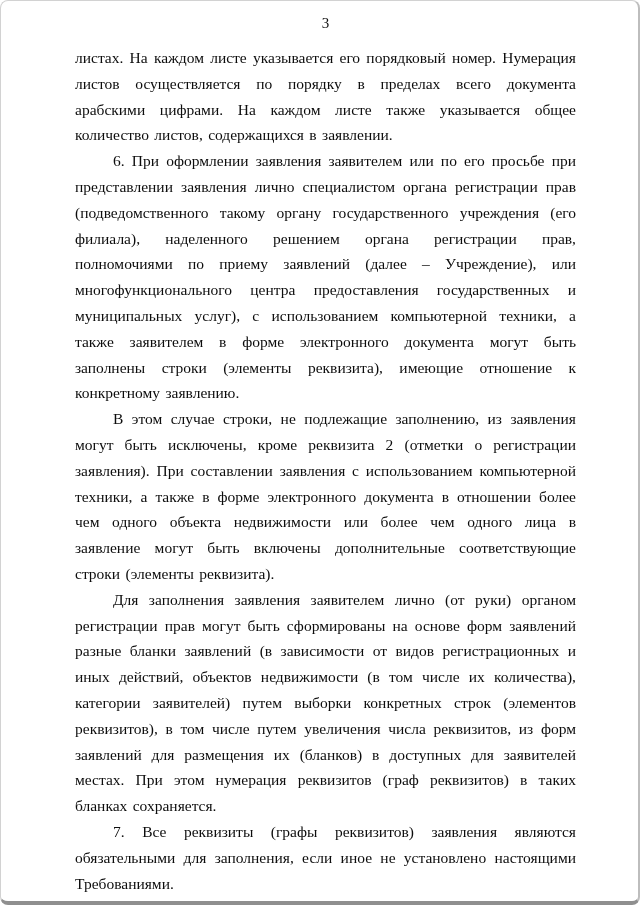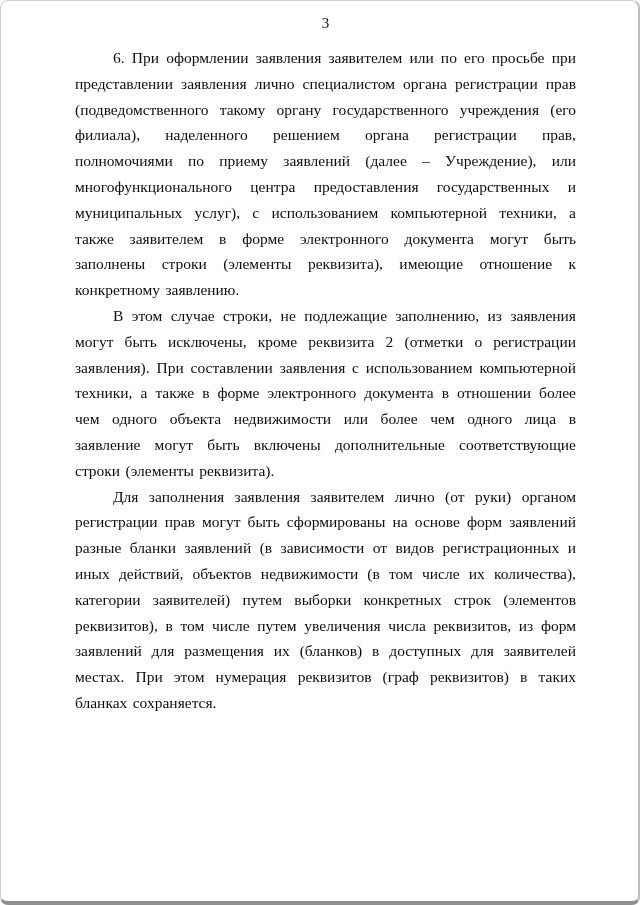--- a/index.html
+++ b/index.html
@@ -46,17 +46,19 @@
   .content p.para.no-indent {
     text-indent: 0;
   }
 </style>
 </head>
 <body>
 
 <div class="page">
   <div class="page-number">3</div>
   <div class="content">
+    <p class="para no-indent">листах. На каждом листе указывается его порядковый номер. Нумерация листов осуществляется по порядку в пределах всего документа арабскими цифрами. На каждом листе также указывается общее количество листов, содержащихся в заявлении.</p>
     <p class="para">6. При оформлении заявления заявителем или по его просьбе при представлении заявления лично специалистом органа регистрации прав (подведомственного такому органу государственного учреждения (его филиала), наделенного решением органа регистрации прав, полномочиями по приему заявлений (далее – Учреждение), или многофункционального центра предоставления государственных и муниципальных услуг), с использованием компьютерной техники, а также заявителем в форме электронного документа могут быть заполнены строки (элементы реквизита), имеющие отношение к конкретному заявлению.</p>
     <p class="para">В этом случае строки, не подлежащие заполнению, из заявления могут быть исключены, кроме реквизита 2 (отметки о регистрации заявления). При составлении заявления с использованием компьютерной техники, а также в форме электронного документа в отношении более чем одного объекта недвижимости или более чем одного лица в заявление могут быть включены дополнительные соответствующие строки (элементы реквизита).</p>
     <p class="para">Для заполнения заявления заявителем лично (от руки) органом регистрации прав могут быть сформированы на основе форм заявлений разные бланки заявлений (в зависимости от видов регистрационных и иных действий, объектов недвижимости (в том числе их количества), категории заявителей) путем выборки конкретных строк (элементов реквизитов), в том числе путем увеличения числа реквизитов, из форм заявлений для размещения их (бланков) в доступных для заявителей местах. При этом нумерация реквизитов (граф реквизитов) в таких бланках сохраняется.</p>
+    <p class="para">7. Все реквизиты (графы реквизитов) заявления являются обязательными для заполнения, если иное не установлено настоящими Требованиями.</p>
   </div>
 </div>
 
 </body></html>

